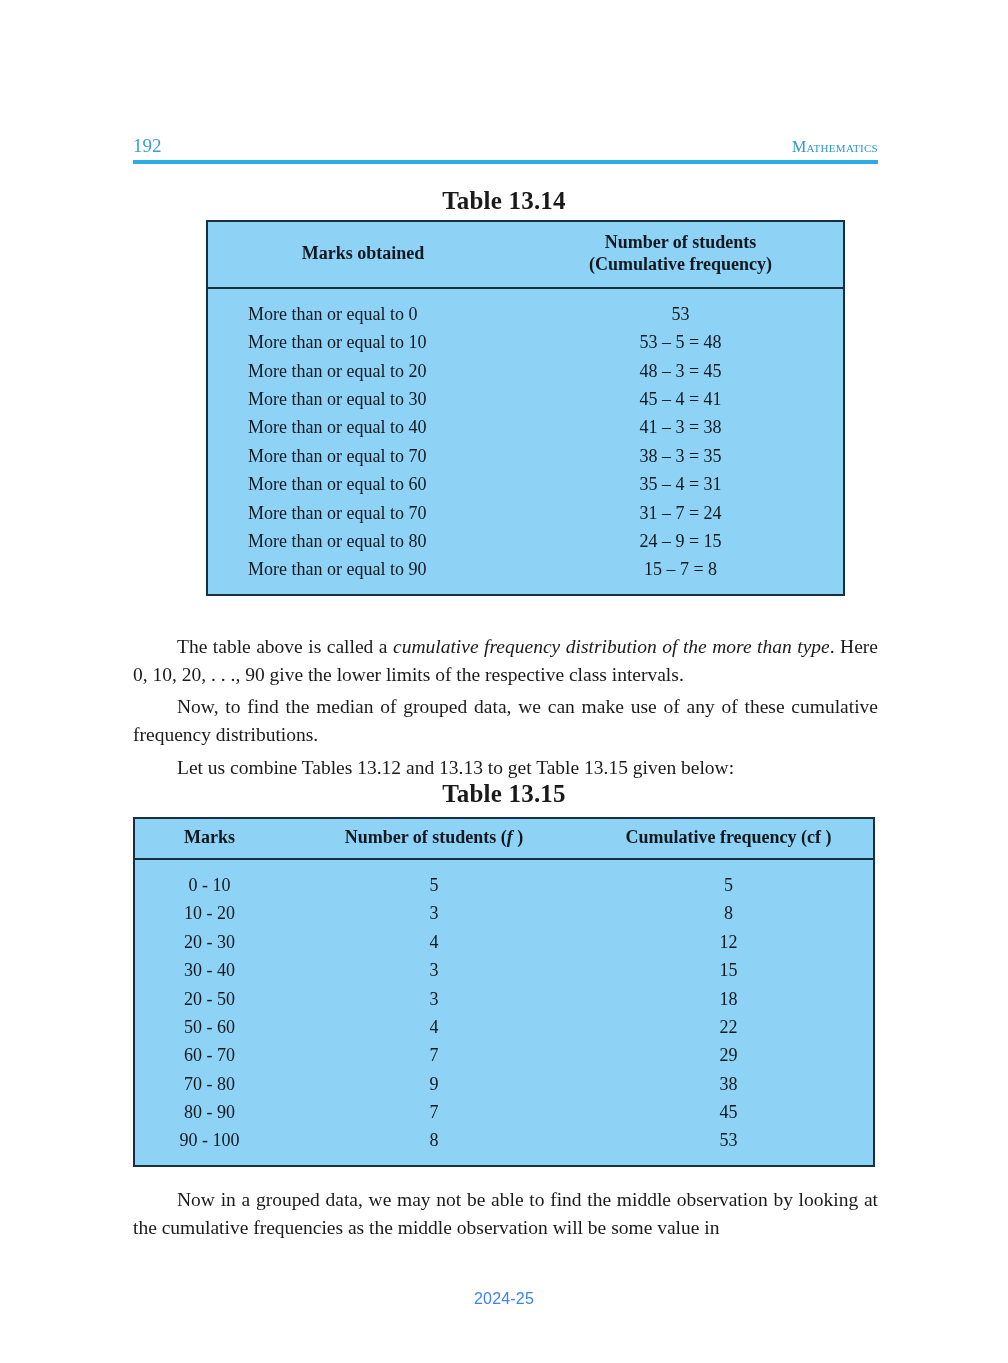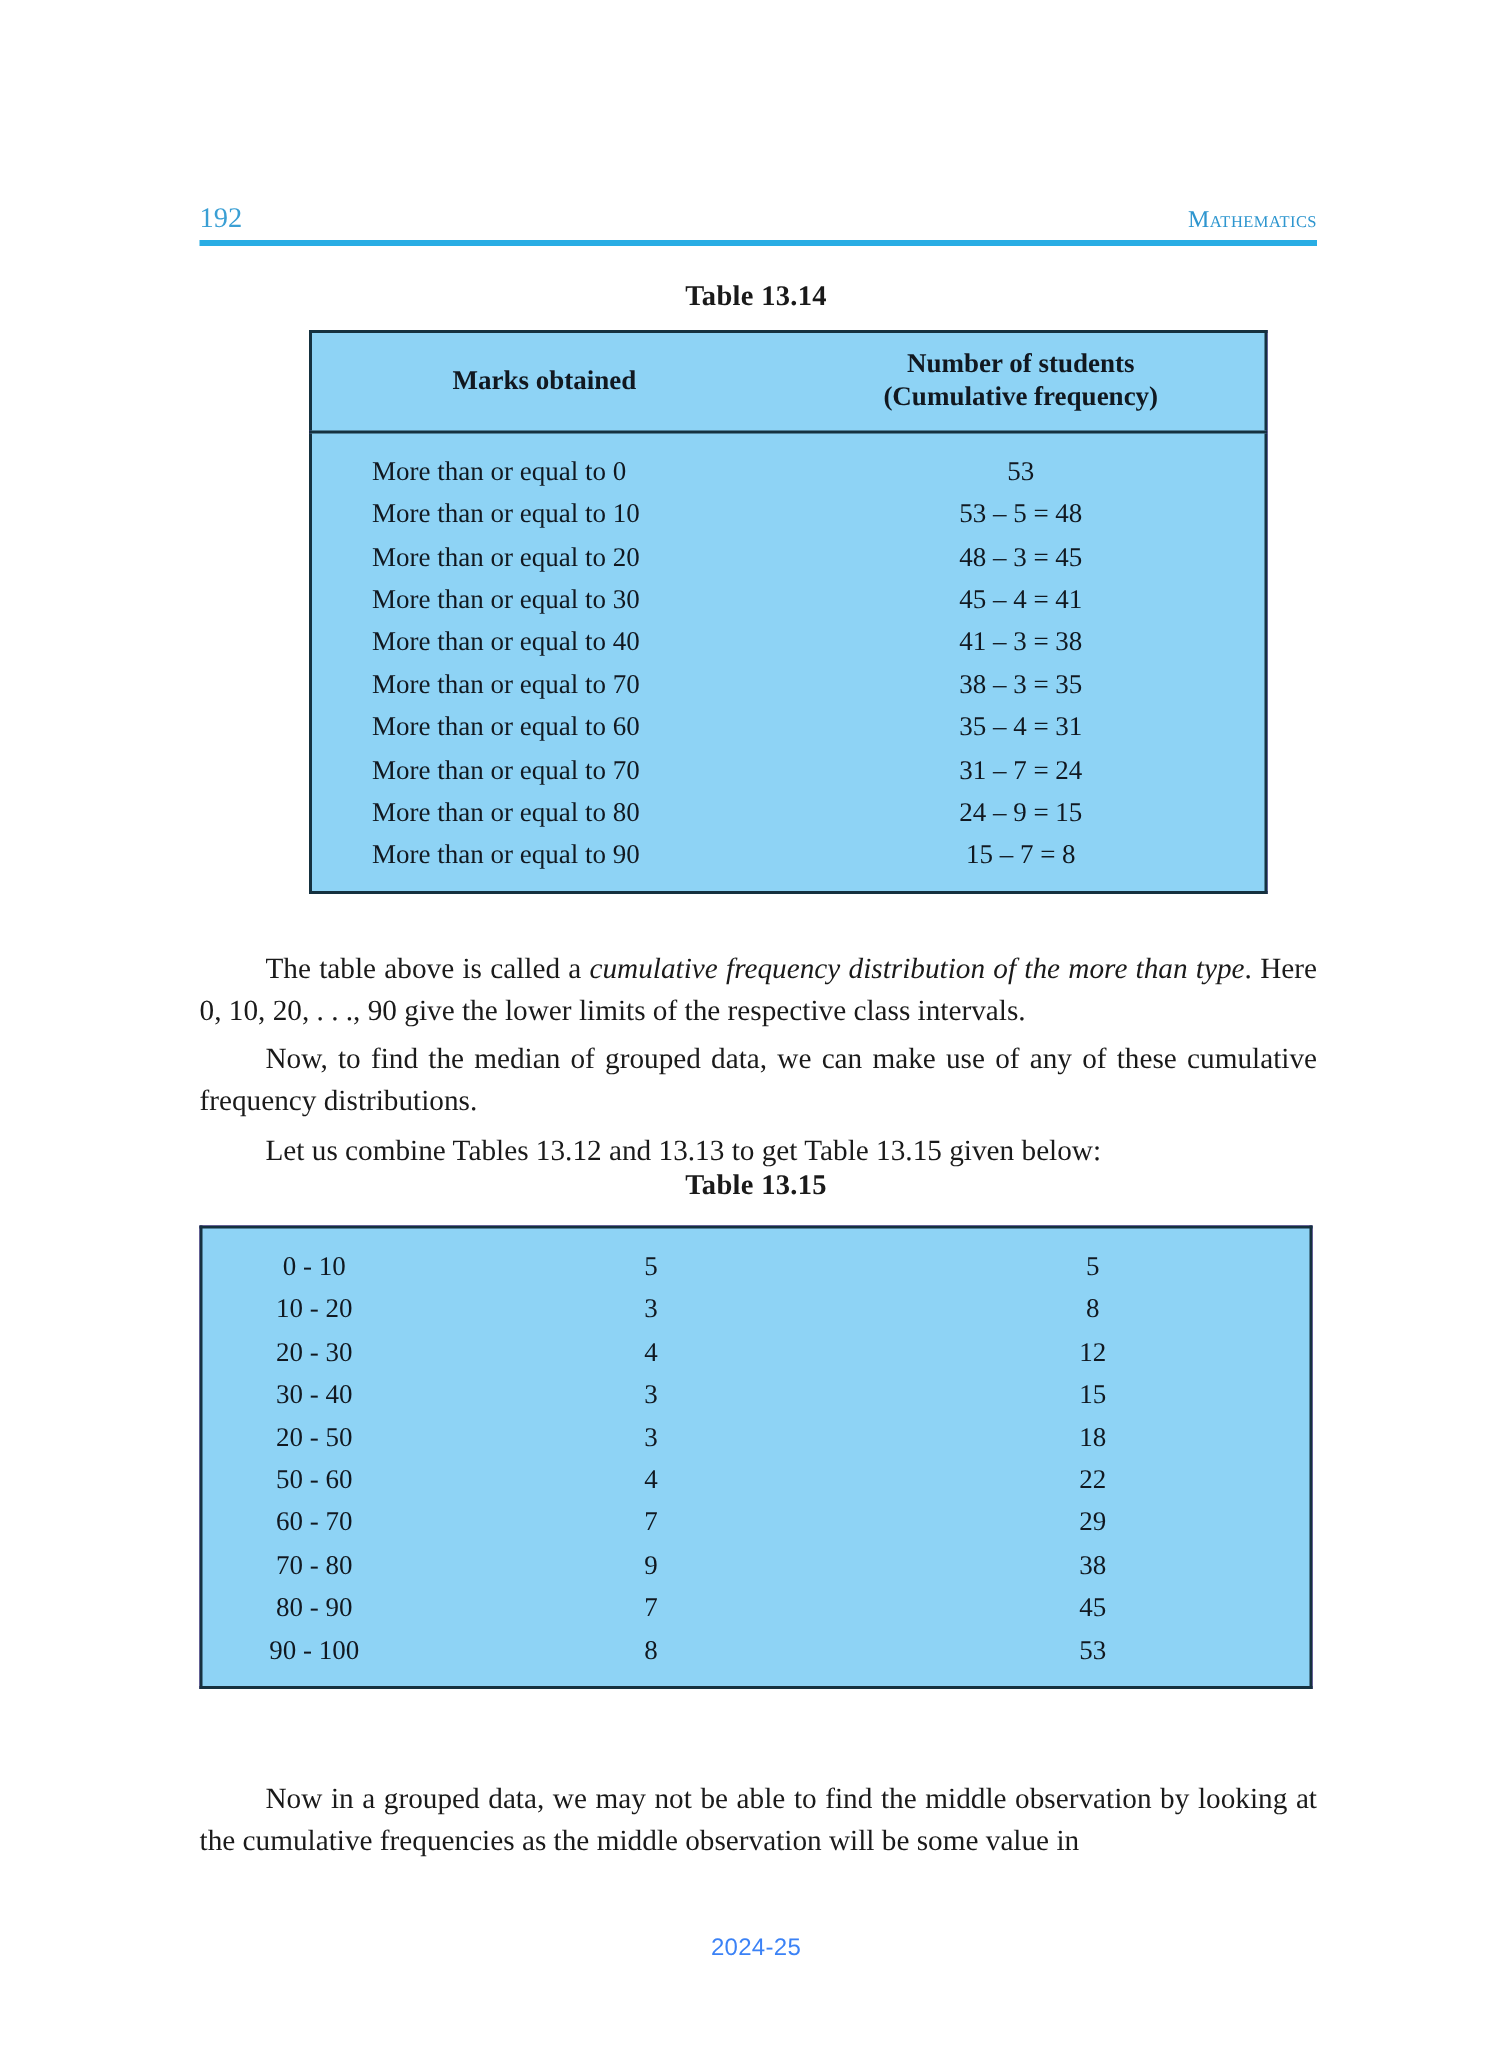--- a/index.html
+++ b/index.html
@@ -50,31 +50,31 @@
     background: #29ade4;
   }
 
   
   .table-caption {
     position: absolute;
     width: 100%;
     text-align: center;
     font-family: "Liberation Serif", serif;
     font-weight: bold;
-    font-size: 19px;
+    font-size: 25px;
     letter-spacing: 0.2px;
   }
   #caption-1314 { top: 187px; }
   #caption-1315 { top: 780px; }
 
   
   .data-table {
     position: absolute;
     border-collapse: collapse;
-    background: #6d28d9;
+    background: #c2410c;
     border: 2px solid #15313f;
     table-layout: fixed;
   }
   .data-table td, .data-table th {
     background: #8ed3f5;
     padding: 0;
     border: none;
     vertical-align: middle;
   }
   .data-table .hdr-cell {
@@ -241,20 +241,25 @@
 
 <div class="table-caption" id="caption-1315">Table  13.15</div>
 
 <table class="data-table" id="table-1315">
   <colgroup>
     <col class="col-a">
       <col class="col-b">
       <col class="col-c">
   </colgroup>
   <tbody>
+      <tr>
+    <th class="hdr-cell">Marks</th>
+    <th class="hdr-cell vdiv"><span>Number  of  students  (</span><span class="italic-f">f</span><span> )</span></th>
+    <th class="hdr-cell vdiv">Cumulative  frequency  (cf )</th>
+  </tr>
   <tr>
     <td class="body-cell">
       <div class="cell-pad-top"></div>
       <div class="row-line">0 - 10</div>
       <div class="row-line">10 - 20</div>
       <div class="row-line">20 - 30</div>
       <div class="row-line">30 - 40</div>
       <div class="row-line">20 - 50</div>
       <div class="row-line">50 - 60</div>
       <div class="row-line">60 - 70</div>

